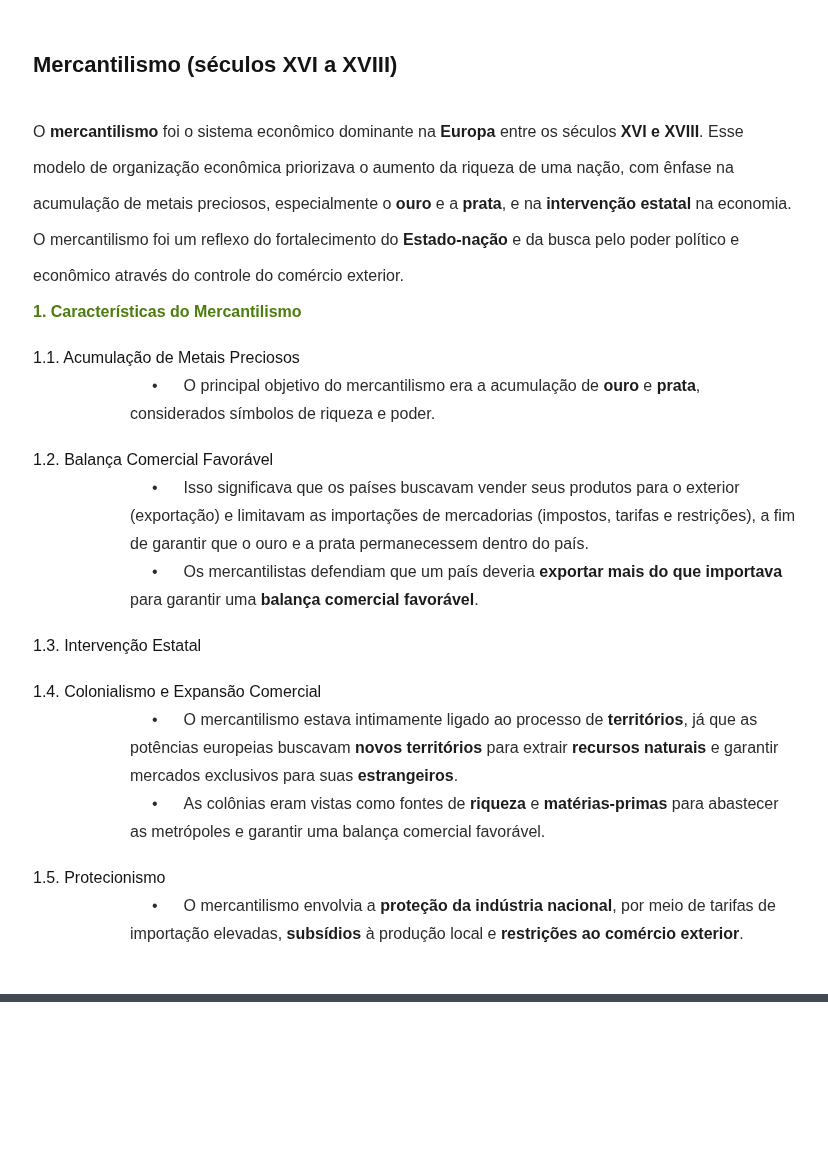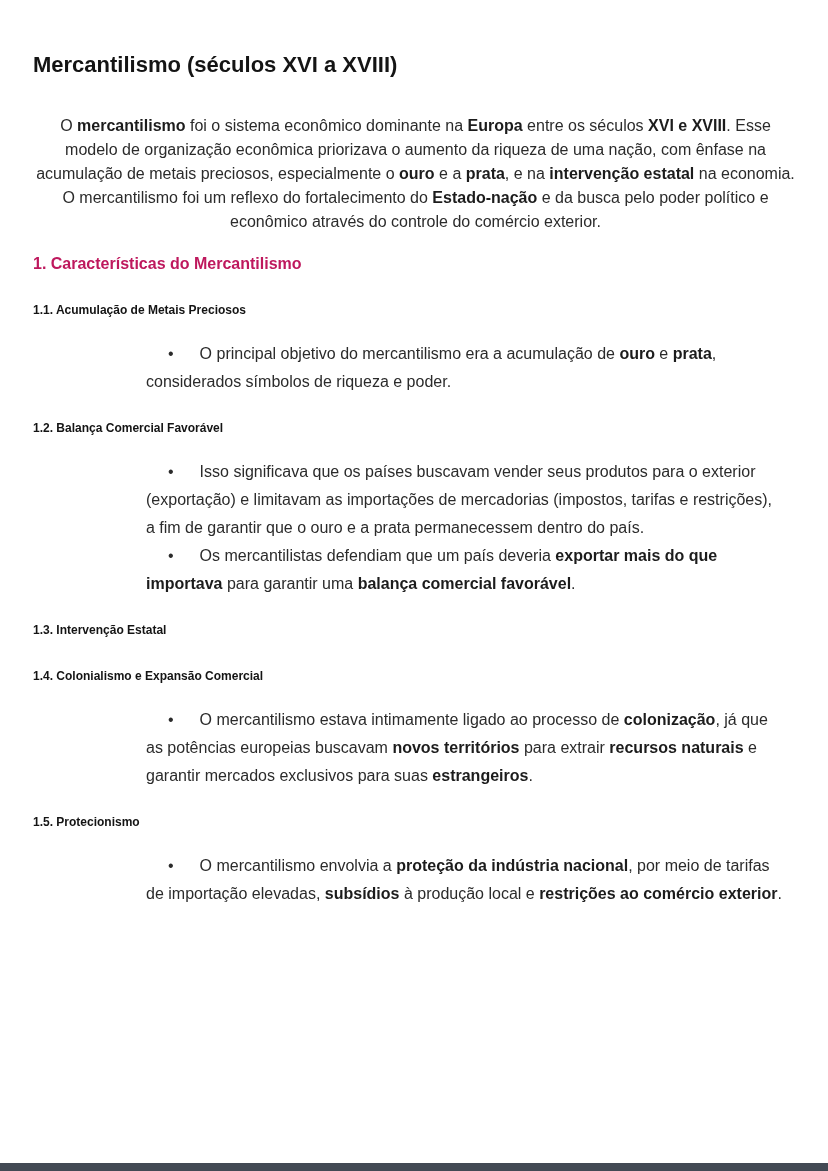--- a/index.html
+++ b/index.html
@@ -11,55 +11,54 @@
   body {
     width: 828px;
     height: 1171px;
     overflow: hidden;
     font-family: "Liberation Sans", "DejaVu Sans", sans-serif;
     color: #212121;
   }
   .page {
     position: relative;
     width: 828px;
-    height: 1171px;
+    height: 1002px;
     background: #ffffff;
     padding: 50px 30px 0 33px;
   }
   h1.doc-title {
     font-size: 22px;
     line-height: 30px;
     font-weight: 700;
     color: #141414;
     margin: 0 0 34px 0;
   }
   p.intro {
     font-size: 16px;
-    line-height: 24px;
-    margin: 0 0 16px 0;
+    line-height: 36px;
+    margin: 0 0 4px 0;
     color: #2b2b2b;
-    text-align: center;
   }
   h2.section-heading {
     font-size: 16px;
     line-height: 28px;
     font-weight: 700;
-    color: #be185d;
+    color: #4d7c0f;
     margin: 0;
   }
   h3.sub-heading {
-    font-size: 12px;
+    font-size: 16px;
     line-height: 28px;
-    font-weight: 700;
+    font-weight: 400;
     color: #141414;
     margin: 18px 0 0 0;
   }
   ul.bullets {
     list-style: none;
-    margin: 16px;
+    margin: 0;
     padding: 0 0 0 97px;
   }
   ul.bullets li {
     font-size: 16px;
     line-height: 28px;
     color: #2b2b2b;
     text-indent: 22px; 
   }
   .marker {
     margin-right: 26px;
@@ -103,21 +102,22 @@
 
   <section>
     <h3 class="sub-heading">1.3. Intervenção Estatal</h3>
     <ul class="bullets">
     </ul>
   </section>
 
   <section>
     <h3 class="sub-heading">1.4. Colonialismo e Expansão Comercial</h3>
     <ul class="bullets">
-      <li><span class="marker">•</span><span>O mercantilismo estava intimamente ligado ao processo de <strong>colonização</strong>, já que as potências europeias buscavam <strong>novos territórios</strong> para extrair <strong>recursos naturais</strong> e garantir mercados exclusivos para suas <strong>estrangeiros</strong>.</span></li>
+      <li><span class="marker">•</span><span>O mercantilismo estava intimamente ligado ao processo de <strong>territórios</strong>, já que as potências europeias buscavam <strong>novos territórios</strong> para extrair <strong>recursos naturais</strong> e garantir mercados exclusivos para suas <strong>estrangeiros</strong>.</span></li>
+      <li><span class="marker">•</span><span>As colônias eram vistas como fontes de <strong>riqueza</strong> e <strong>matérias-primas</strong> para abastecer as metrópoles e garantir uma balança comercial favorável.</span></li>
     </ul>
   </section>
 
   <section>
     <h3 class="sub-heading">1.5. Protecionismo</h3>
     <ul class="bullets">
       <li><span class="marker">•</span><span>O mercantilismo envolvia a <strong>proteção da indústria nacional</strong>, por meio de tarifas de importação elevadas, <strong>subsídios</strong> à produção local e <strong>restrições ao comércio exterior</strong>.</span></li>
     </ul>
   </section>
 

